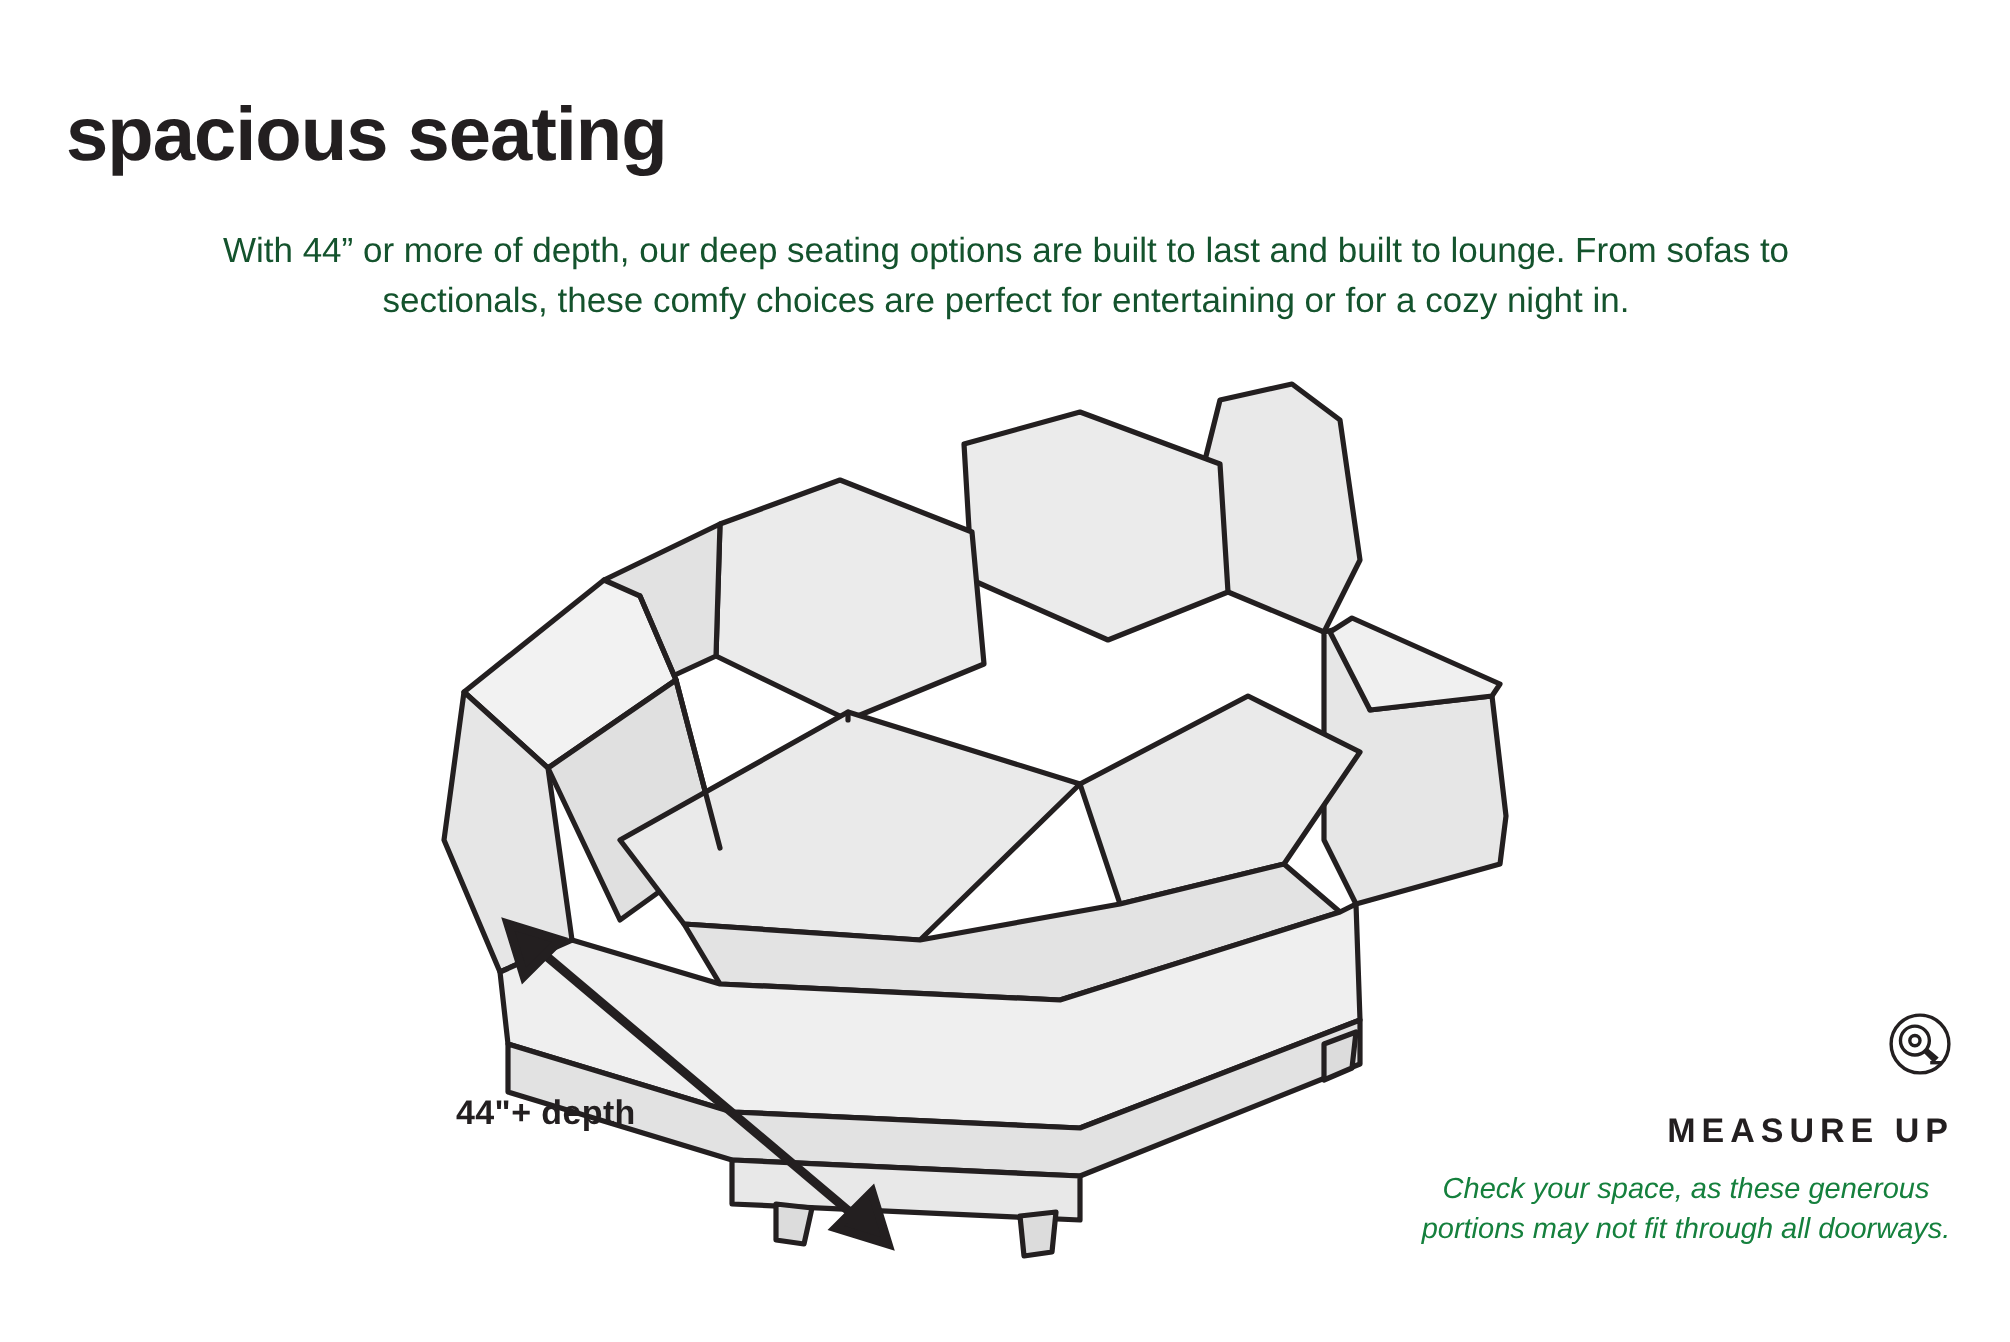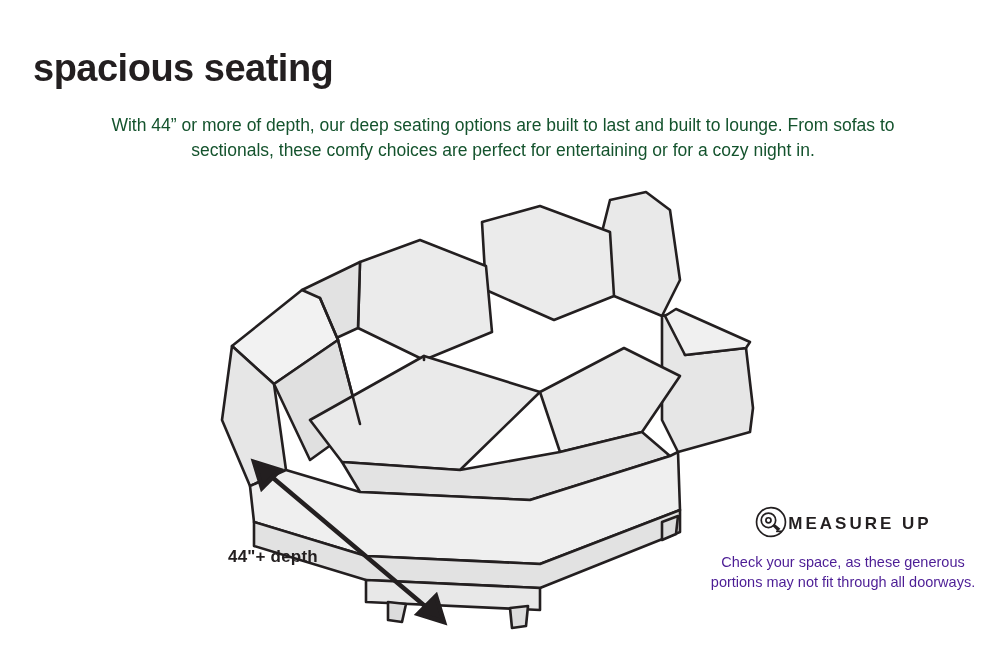--- a/index.html
+++ b/index.html
@@ -62,34 +62,37 @@
   }
   .measure-block {
     position: absolute;
     right: 28px;
     top: 505px;
     width: 268px;
     text-align: center;
   }
   .measure-head {
     display: flex;
-    align-items: center;
+    align-items: flex-end;
     justify-content: center;
+    gap: 12px;
     margin-bottom: 10px;
+    flex-direction: column;
   }
   .measure-title {
     font-size: 17px;
     font-weight: bold;
     letter-spacing: 3px;
     color: #231f20;
   }
   .measure-body {
     font-size: 14.5px;
     line-height: 1.35;
-    color: #4c1d95;
+    color: #15803d;
+    font-style: italic;
   }
   .tape-icon {
     display: block;
   }
 </style>
 </head>
 <body>
 
 <div class="page">
 

